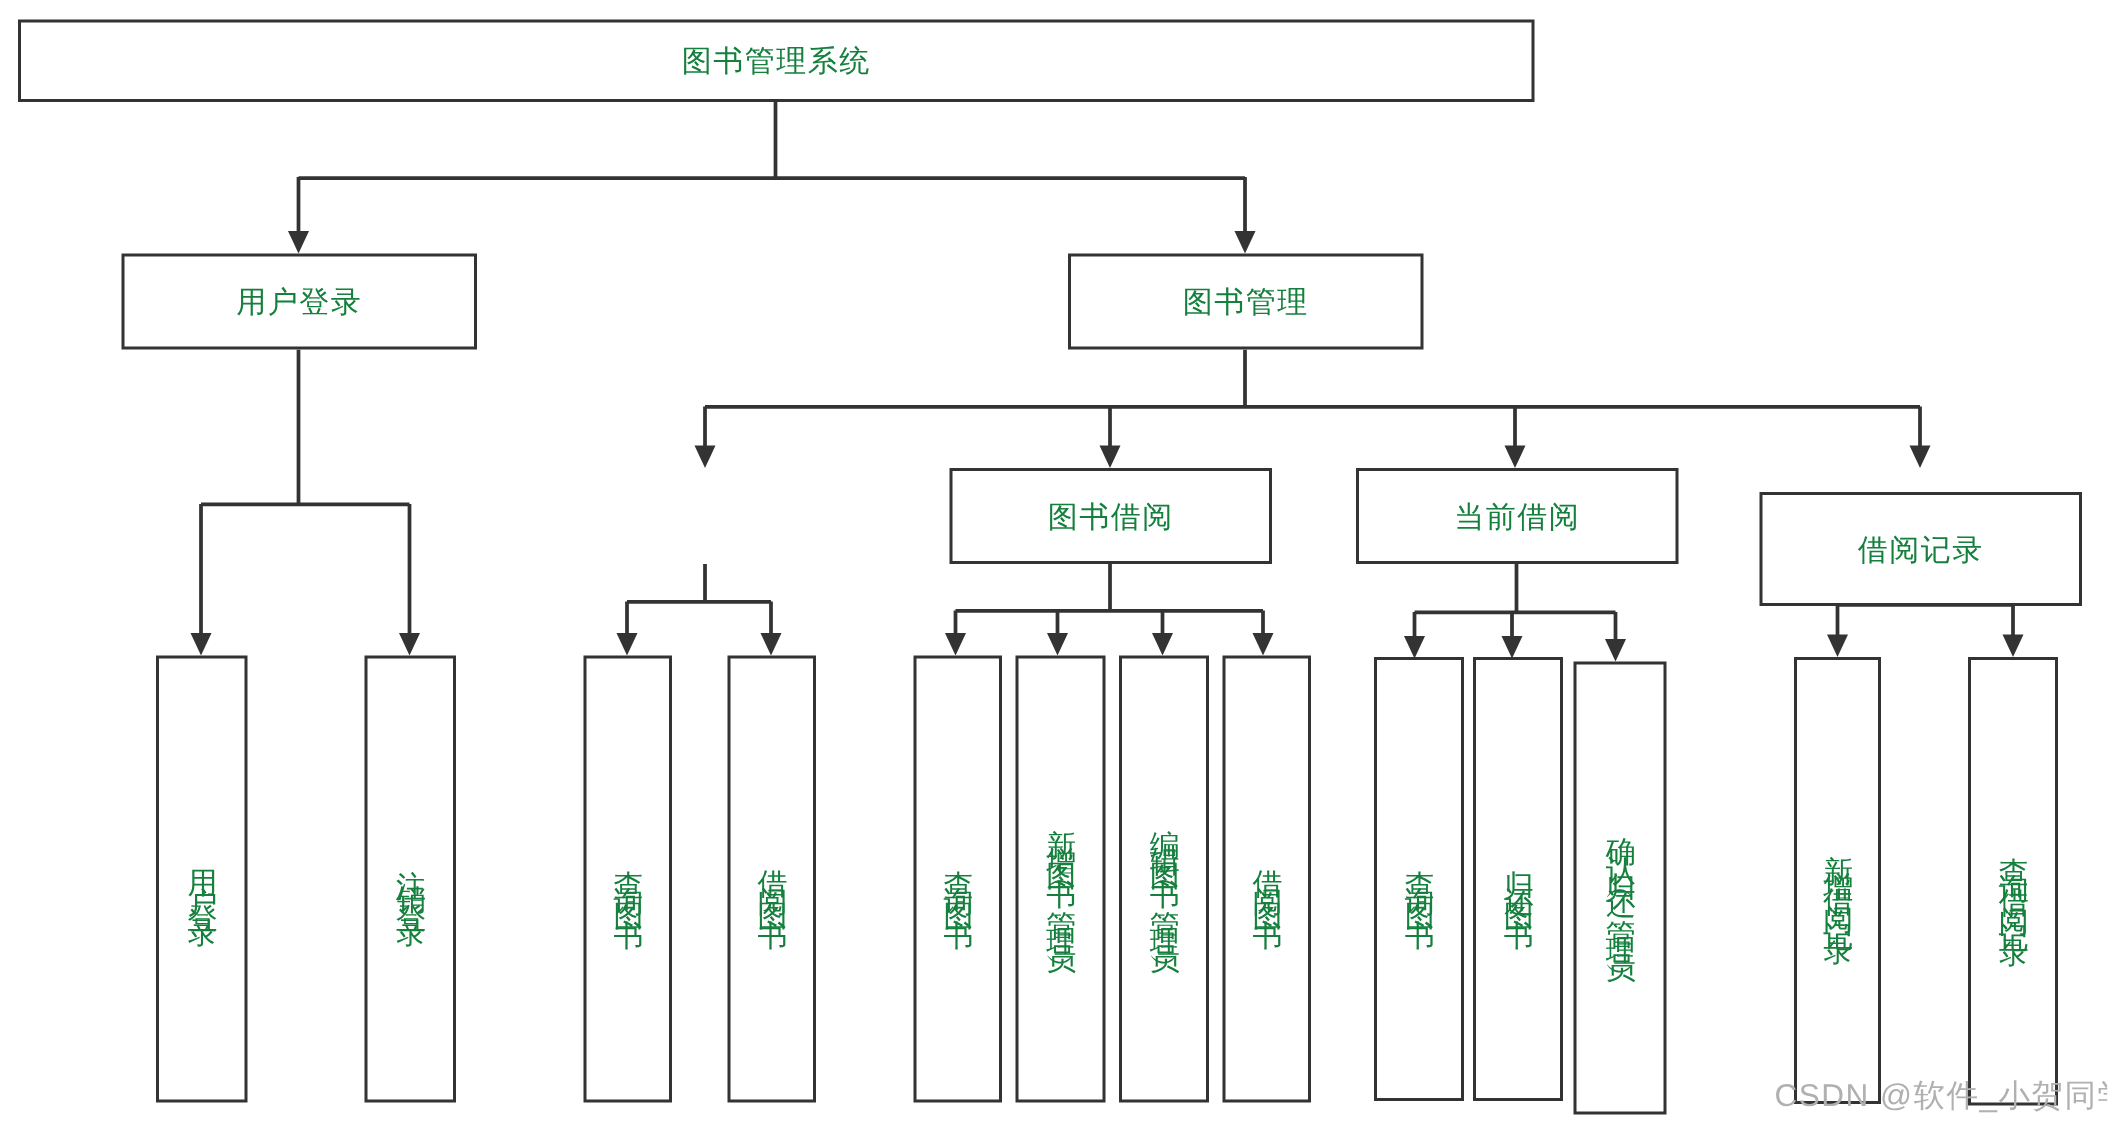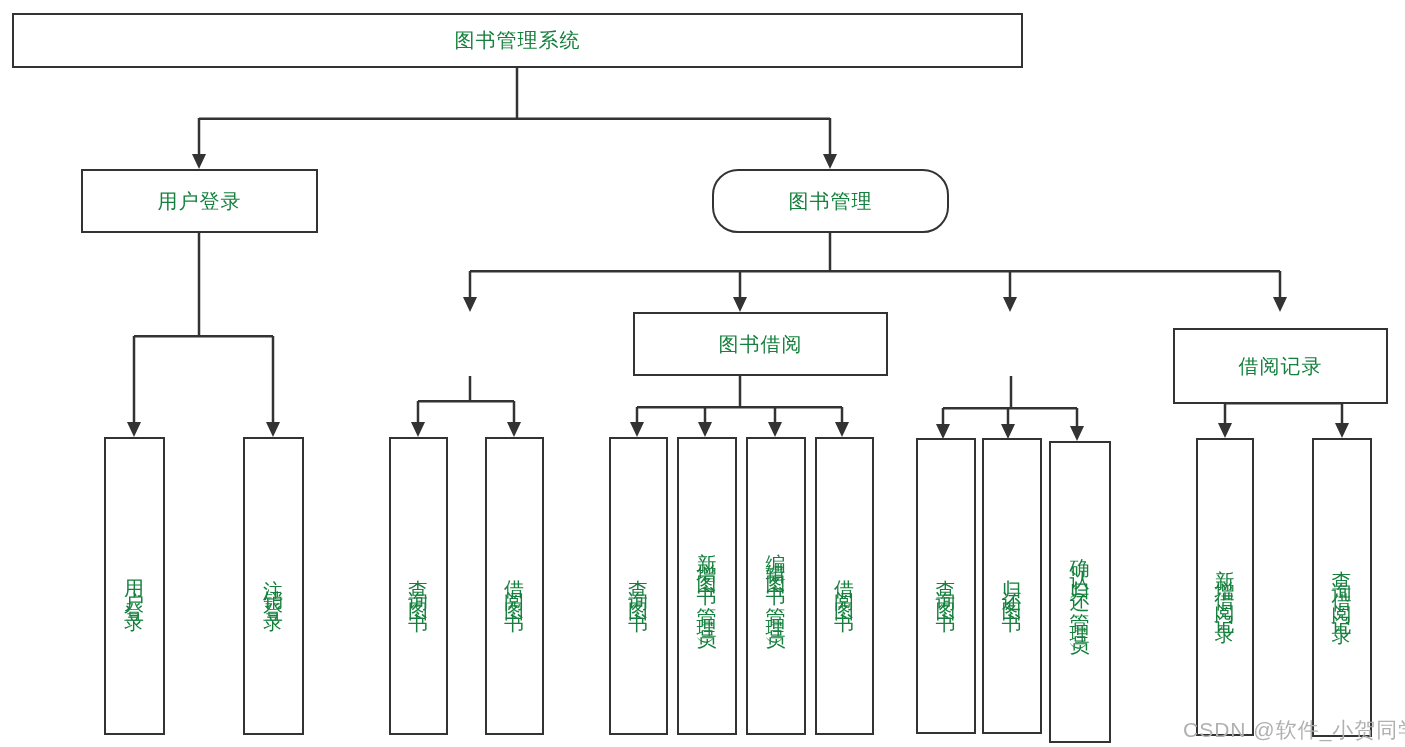--- a/index.html
+++ b/index.html
@@ -107,26 +107,29 @@
     </g>
   </svg>
 
   <div class="node" style="left:12px;top:13px;width:1011px;height:55px;">
     <span>图书管理系统</span>
   </div>
 
   <div class="node" style="left:81px;top:169px;width:237px;height:64px;">
     <span>用户登录</span>
   </div>
-  <div class="node" style="left:712px;top:169px;width:237px;height:64px;border-radius:26px;">
+  <div class="node" style="left:712px;top:169px;width:237px;height:64px;">
     <span>图书管理</span>
   </div>
 
-  <div class="node" style="left:633px;top:312px;width:255px;height:64px;">
+  <div class="node" style="left:633px;top:312px;width:215px;height:64px;">
     <span>图书借阅</span>
+  </div>
+  <div class="node" style="left:904px;top:312px;width:215px;height:64px;">
+    <span>当前借阅</span>
   </div>
   <div class="node" style="left:1173px;top:328px;width:215px;height:76px;">
     <span>借阅记录</span>
   </div>
 
   <div class="node leaf" style="left:104px;top:437px;width:61px;height:298px;">
     <span>用户登录</span>
   </div>
   <div class="node leaf" style="left:243px;top:437px;width:61px;height:298px;">
     <span>注销登录</span>

